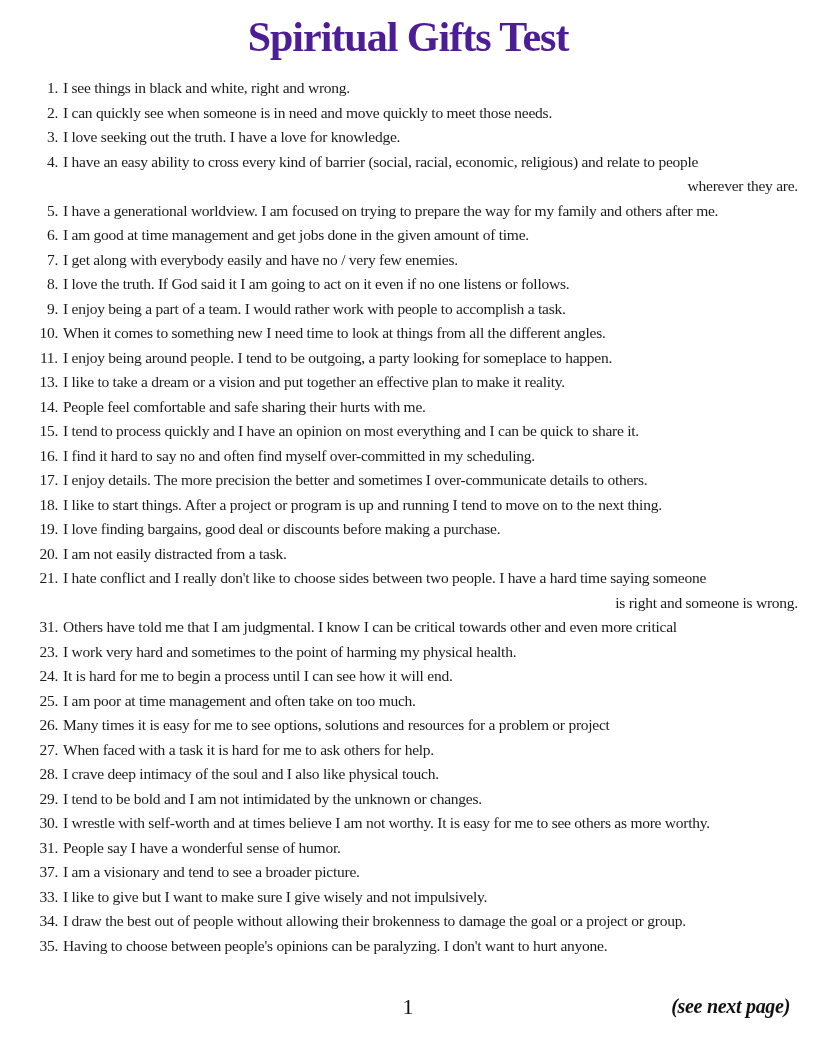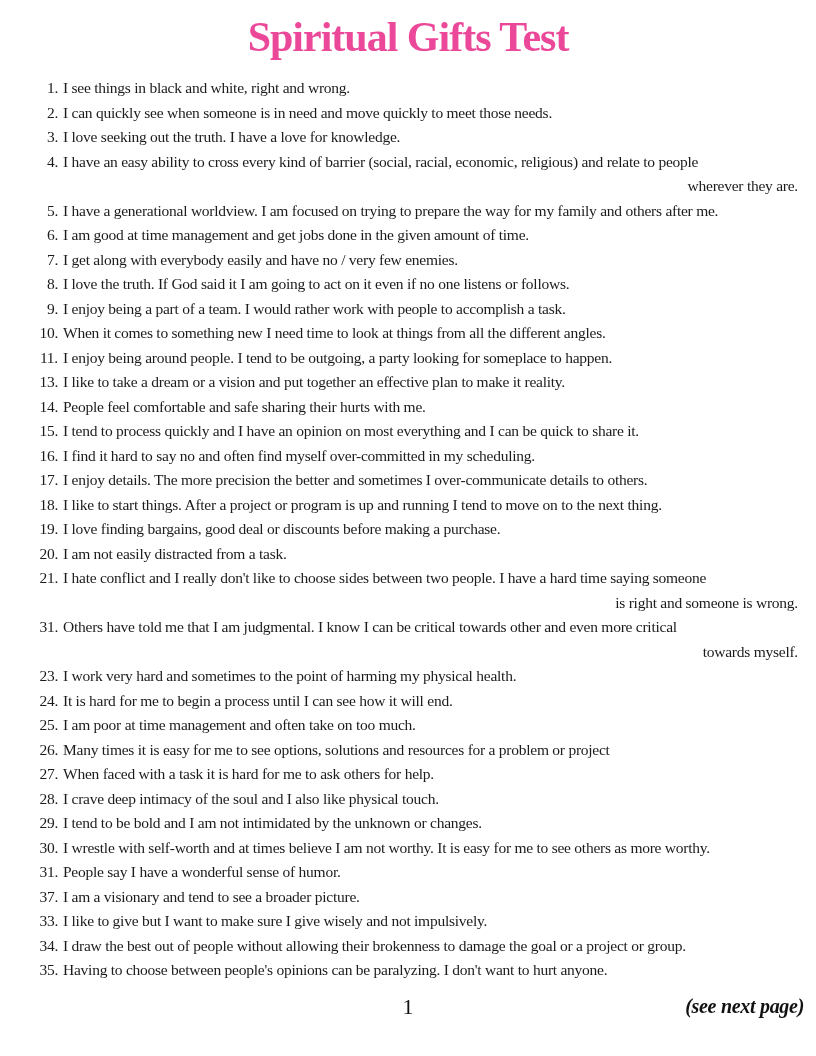--- a/index.html
+++ b/index.html
@@ -16,21 +16,21 @@
     font-family: "Liberation Serif", serif;
     color: #1b1b1b;
   }
   .page-title {
     margin: 10px 0 0 0;
     text-align: center;
     font-size: 42px;
     line-height: 54px;
     font-weight: 700;
     letter-spacing: -1px;
-    color: #ec4899;
+    color: #4c1d95;
   }
   .quiz-list {
     list-style: none;
     margin: 12px 0 0 0;
     padding: 0 18px 0 28px;
     font-size: 15.5px;
     letter-spacing: -0.25px;
   }
   .quiz-item {
     display: flex;
@@ -61,21 +61,21 @@
     position: absolute;
     left: 0;
     right: 0;
     top: 994px;
     text-align: center;
     font-size: 22px;
     color: #111111;
   }
   .footer-note {
     position: absolute;
-    right: 12px;
+    right: 26px;
     top: 995px;
     font-size: 20px;
     font-style: italic;
     font-weight: 700;
     letter-spacing: -0.3px;
     color: #111111;
   }
 </style>
 </head>
 <body>
@@ -225,21 +225,20 @@
     <span class="txt">
           <div class="line">I hate conflict and I really don't like to choose sides between two people. I have a hard time saying someone</div>
           <div class="line cont">is right and someone is wrong.</div>
         </span>
   </li>
 
   <li class="quiz-item">
     <span class="num">31.</span>
     <span class="txt">
           <div class="line">Others have told me that I am judgmental. I know I can be critical towards other and even more critical</div>
-          <div class="line cont">towards myself.</div>
         </span>
   </li>
 
   <li class="quiz-item">
     <span class="num">23.</span>
     <span class="txt">
           <div class="line">I work very hard and sometimes to the point of harming my physical health.</div>
         </span>
   </li>
 

